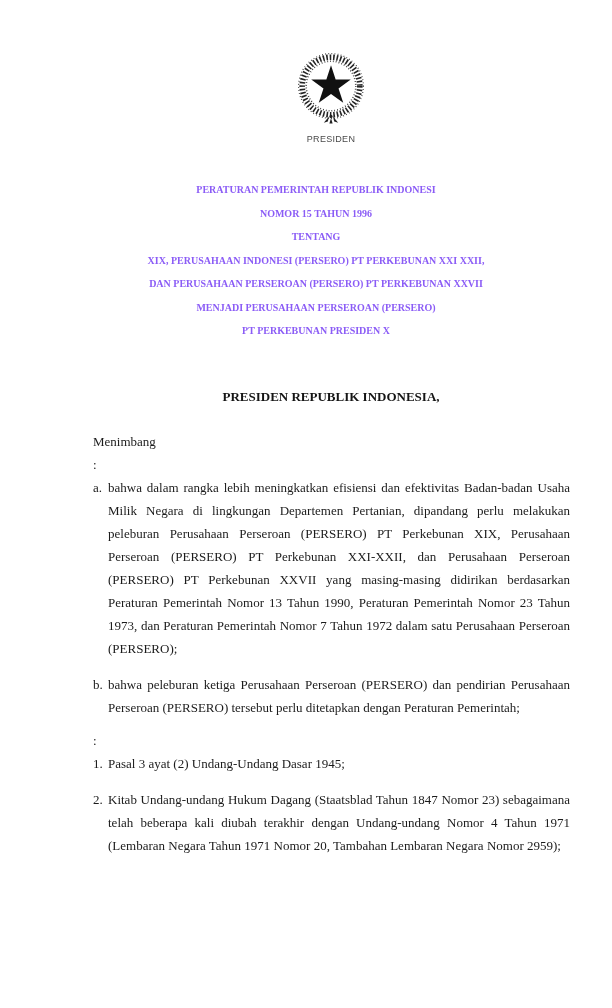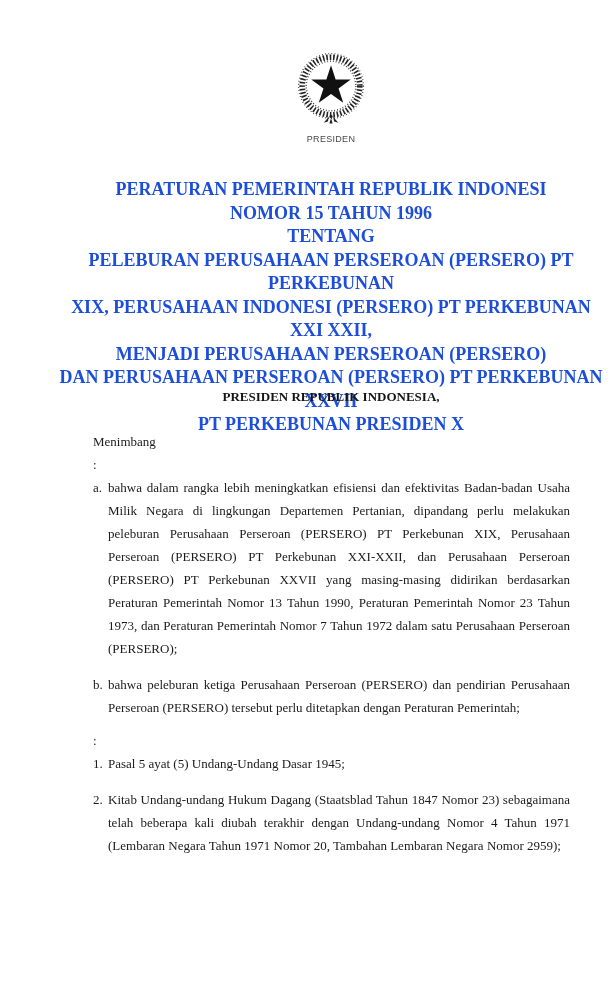--- a/index.html
+++ b/index.html
@@ -29,27 +29,27 @@
   .lh-line {
     font-family: "Liberation Sans", sans-serif;
     font-size: 9px;
     line-height: 11.5px;
     letter-spacing: 0.3px;
     color: #4a4a4a;
   }
   .title-block {
     position: absolute;
     top: 178px;
-    left: 33px;
+    left: 18px;
     width: 546px;
     text-align: center;
     font-weight: 700;
-    font-size: 18px;
+    font-size: 10px;
     line-height: 23.5px;
-    color: #1d4ed8;
+    color: #8b5cf6;
   }
   .salutation {
     position: absolute;
     top: 389px;
     left: 0;
     width: 100%;
     text-align: center;
     font-weight: 700;
     font-size: 13px;
     color: #151515;
@@ -96,24 +96,23 @@
       <path d="M52.5,83 L59,91 L54,89.5 Z" fill="#222222"></path>
       <path d="M50,85 L48,92 L52,92 Z" fill="#222222"></path>
     </svg>
     <div class="lh-line">PRESIDEN</div>
   </div>
 
   <div class="title-block">
     <div>PERATURAN PEMERINTAH REPUBLIK INDONESI</div>
     <div>NOMOR 15 TAHUN 1996</div>
     <div>TENTANG</div>
-    <div>PELEBURAN PERUSAHAAN PERSEROAN (PERSERO) PT PERKEBUNAN</div>
     <div>XIX, PERUSAHAAN INDONESI (PERSERO) PT PERKEBUNAN XXI XXII,</div>
+    <div>DAN PERUSAHAAN PERSEROAN (PERSERO) PT PERKEBUNAN XXVII</div>
     <div>MENJADI PERUSAHAAN PERSEROAN (PERSERO)</div>
-    <div>DAN PERUSAHAAN PERSEROAN (PERSERO) PT PERKEBUNAN XXVII</div>
     <div>PT PERKEBUNAN PRESIDEN X</div>
   </div>
 
   <div class="salutation">PRESIDEN REPUBLIK INDONESIA,</div>
 
   <div class="content">
 
     <div class="section">
       <div class="section-label">Menimbang</div>
       <div class="section-colon">:</div>
@@ -127,21 +126,21 @@
           <div class="item-text">bahwa peleburan ketiga Perusahaan Perseroan (PERSERO) dan pendirian Perusahaan Perseroan (PERSERO) tersebut perlu ditetapkan dengan Peraturan Pemerintah;</div>
         </div>
       </div>
     </div>
 
     <div class="section">
       <div class="section-colon">:</div>
       <div class="section-items">
         <div class="item">
           <div class="item-marker">1.</div>
-          <div class="item-text">Pasal 5 ayat (5) Undang-Undang Dasar 1945;</div>
+          <div class="item-text">Pasal 3 ayat (2) Undang-Undang Dasar 1945;</div>
         </div>
         <div class="item">
           <div class="item-marker">2.</div>
           <div class="item-text">Kitab Undang-undang Hukum Dagang (Staatsblad Tahun 1847 Nomor 23) sebagaimana telah beberapa kali diubah terakhir dengan Undang-undang Nomor 4 Tahun 1971 (Lembaran Negara Tahun 1971 Nomor 20, Tambahan Lembaran Negara Nomor 2959);</div>
         </div>
       </div>
     </div>
 
   </div>
 

